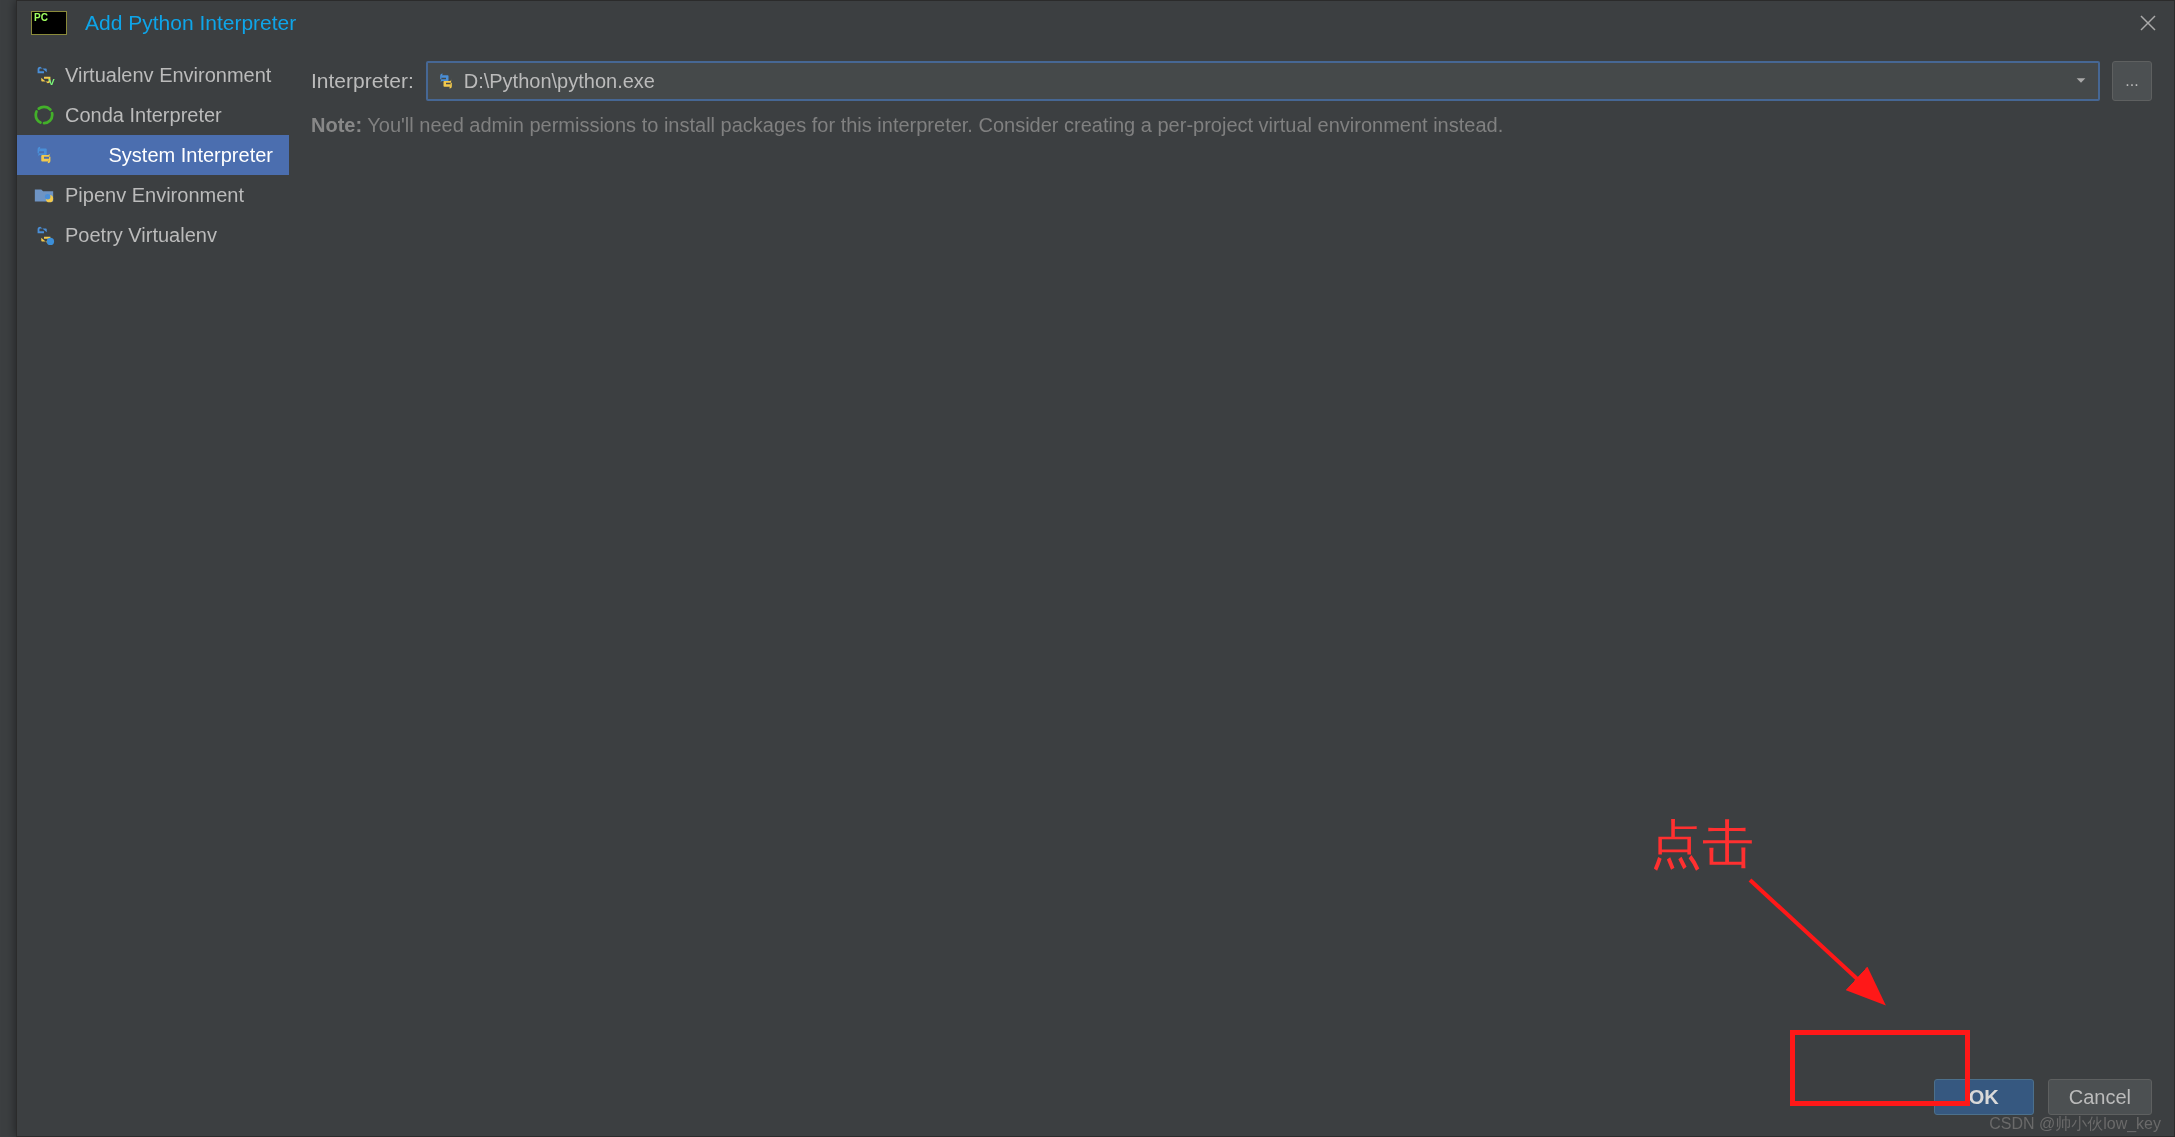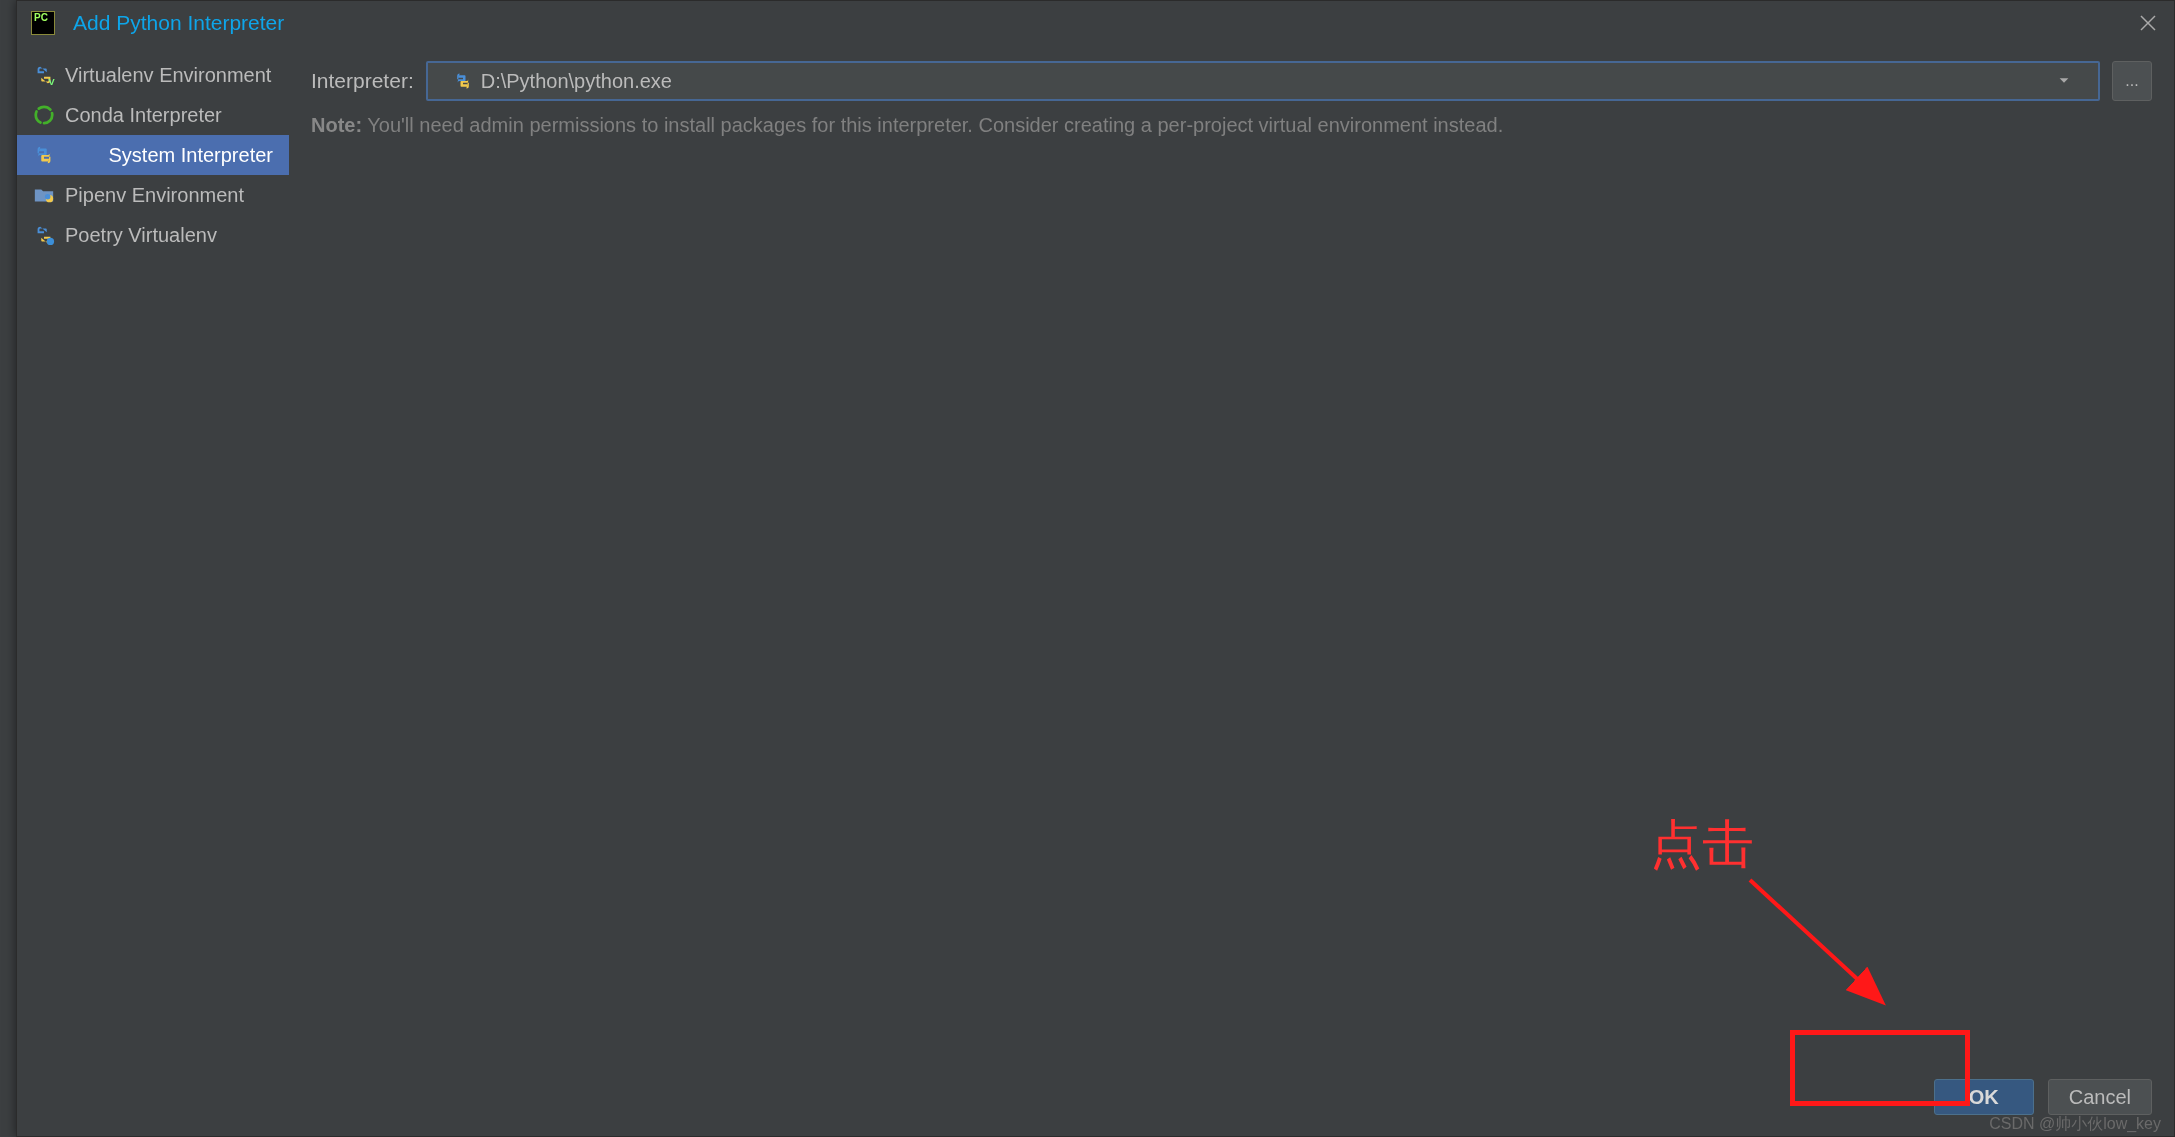--- a/index.html
+++ b/index.html
@@ -29,21 +29,21 @@
       flex-direction: column;
     }
     .titlebar {
       height: 44px;
       display: flex;
       align-items: center;
       padding: 0 14px;
       position: relative;
     }
     .app-icon {
-      width: 24px;
+      width: 36px;
       height: 24px;
       background: #000;
       border: 1px solid #8a8a3a;
       display: flex;
       align-items: flex-start;
       justify-content: flex-start;
       font-size: 10px;
       font-weight: bold;
       color: #a0ff60;
       padding: 1px 2px;
@@ -121,21 +121,21 @@
       color: #bbbbbb;
     }
     .interpreter-combo {
       flex: 1;
       height: 40px;
       background: #45494a;
       border: 2px solid #466794;
       border-radius: 2px;
       display: flex;
       align-items: center;
-      padding: 0 25px;
+      padding: 0 8px;
       position: relative;
     }
     .combo-icon {
       width: 20px;
       height: 20px;
       margin-right: 8px;
       flex-shrink: 0;
     }
     .combo-text {
       font-size: 20px;

